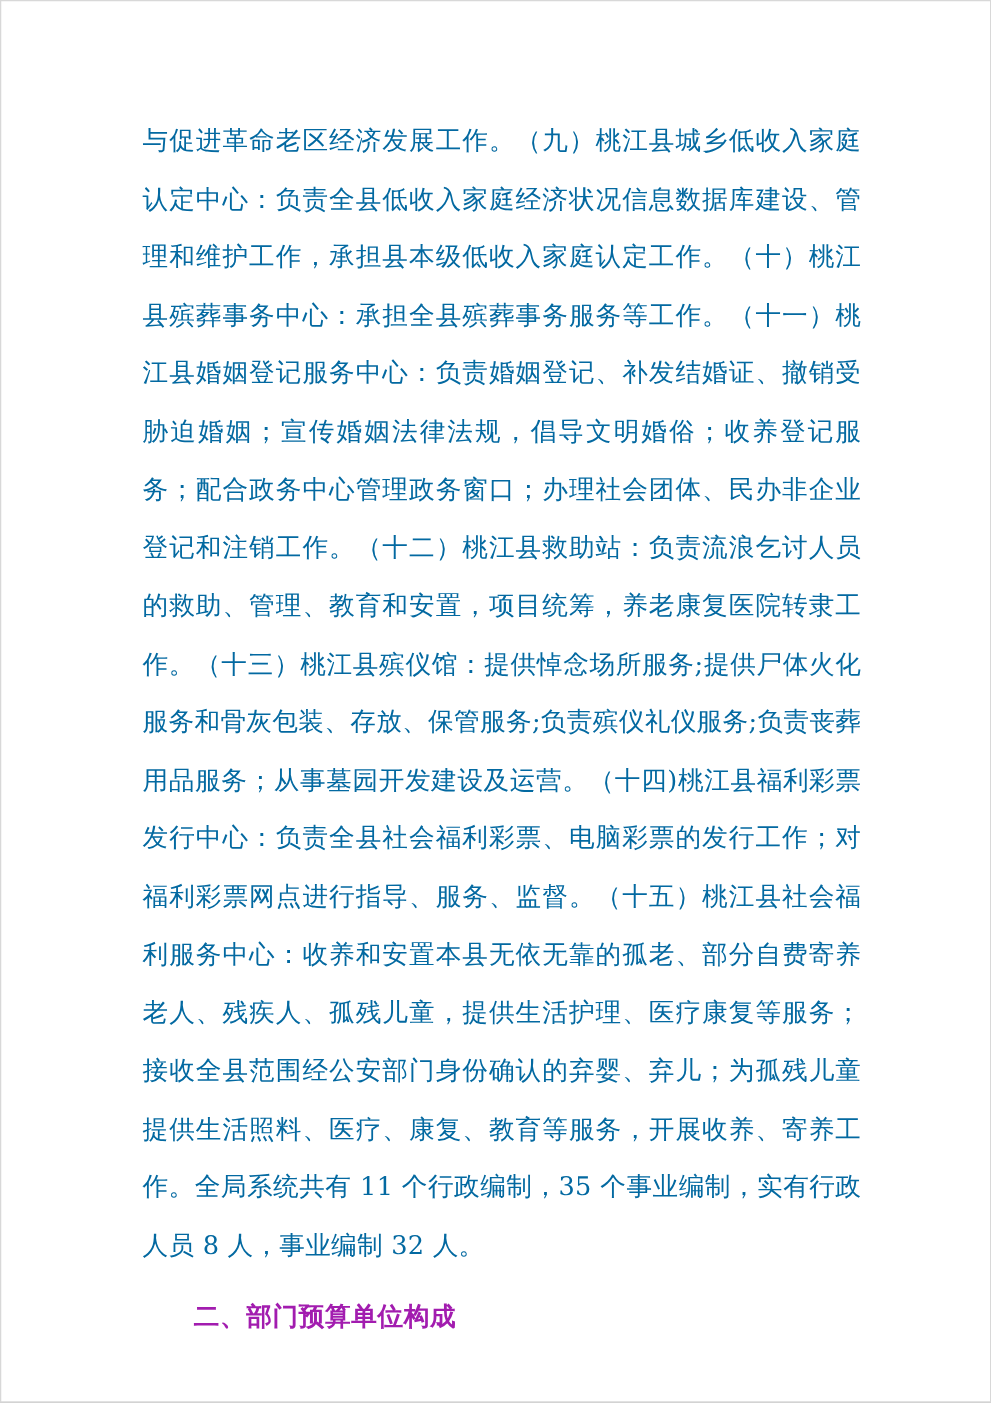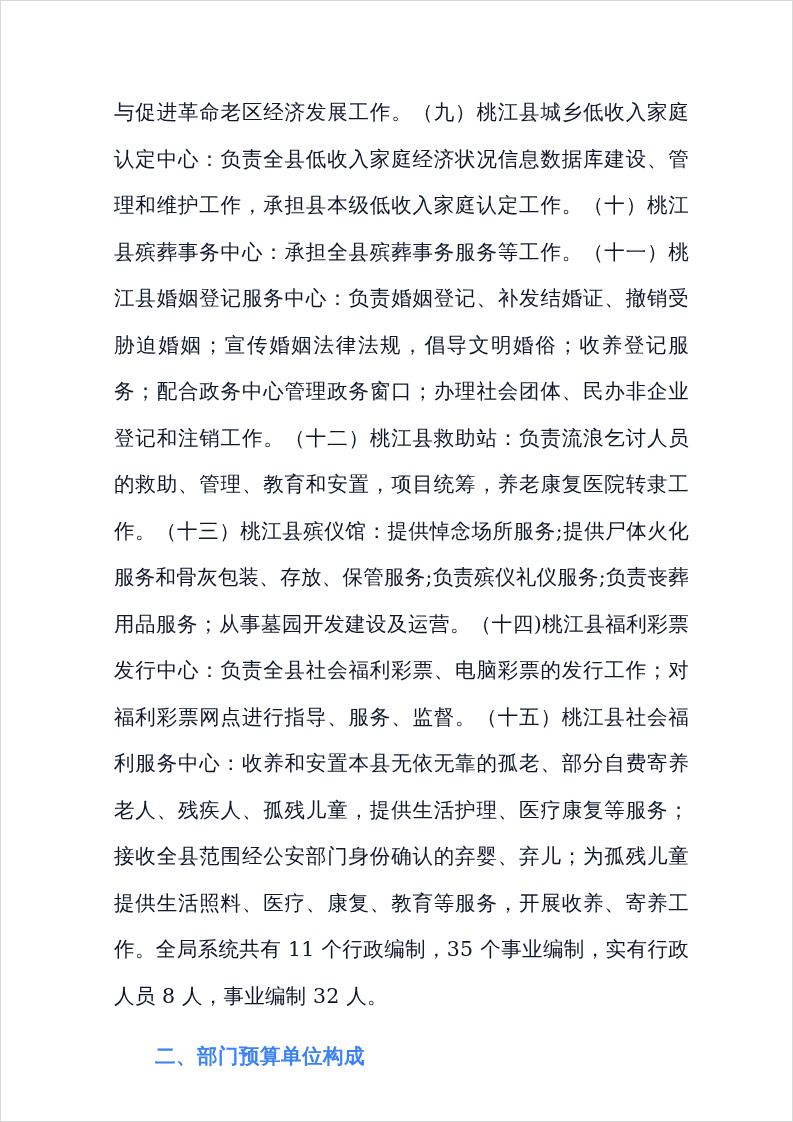--- a/index.html
+++ b/index.html
@@ -23,32 +23,32 @@
   .content {
     position: absolute;
     left: 113px;
     top: 88px;
     width: 575px;
   }
   .para {
     font-family: "DejaVu Serif", serif;
     font-size: 20.5px;
     line-height: 46.5px;
-    color: #0f172a;
+    color: #0369a1;
     text-align: justify;
     text-justify: inter-ideograph;
     letter-spacing: 0.2px;
     margin: 0;
     text-indent: 0;
   }
   .heading {
-    font-family: Liberation Serif, serif;
+    font-family: Liberation Mono, monospace;
     font-size: 20.5px;
     line-height: 46.5px;
-    color: #3b82f6;
+    color: #a21caf;
     font-weight: bold;
     margin: 0;
     padding-top: 14px;
     text-indent: 41px;
     letter-spacing: 0.5px;
   }
 </style>
 </head>
 <body>
 

